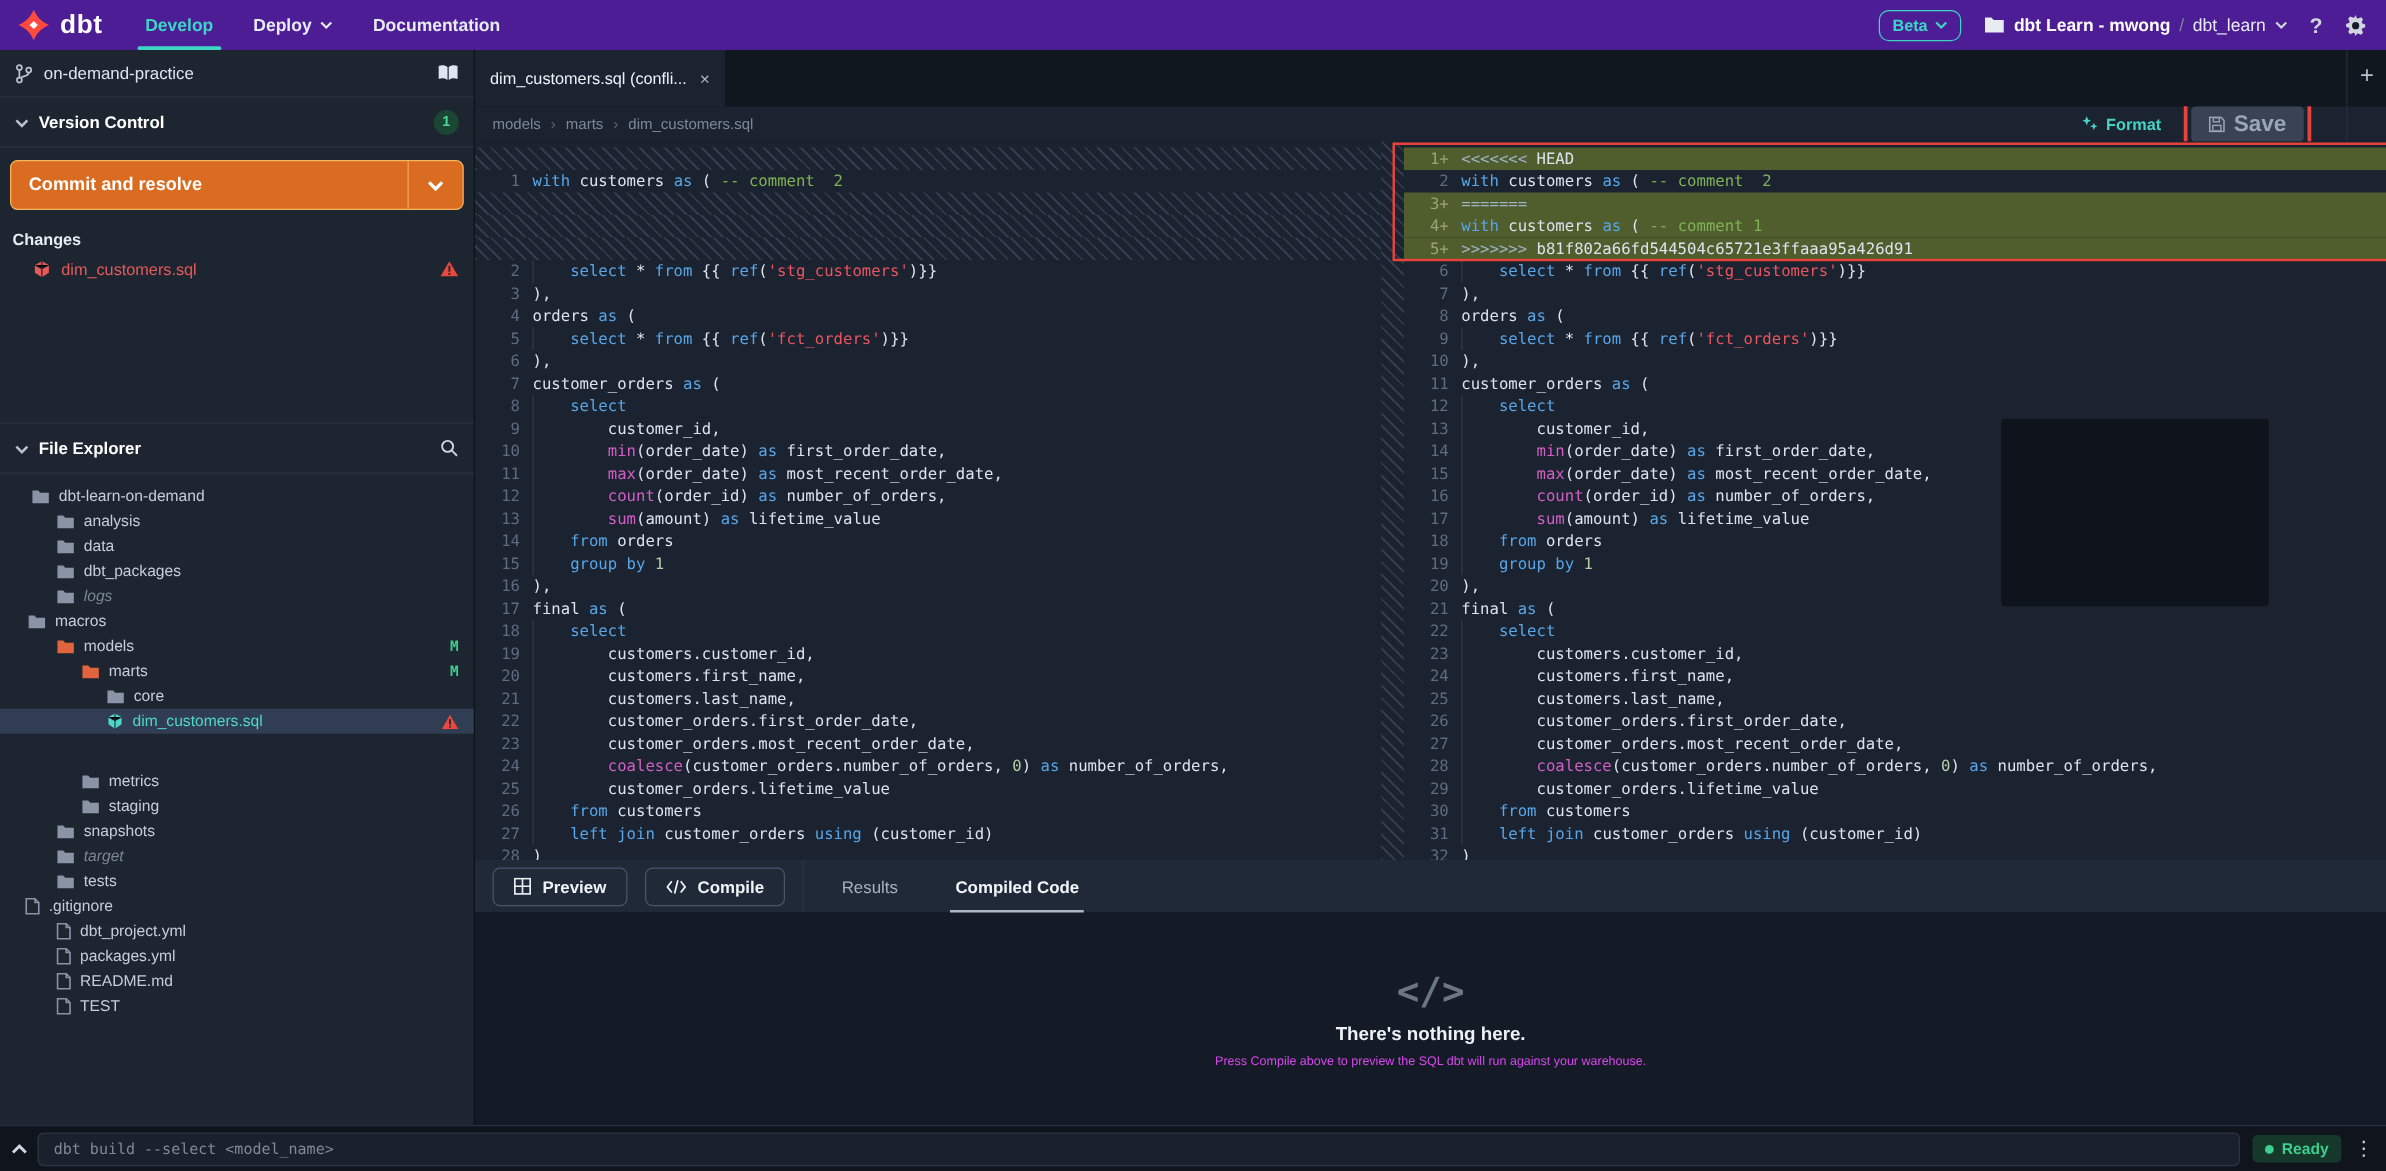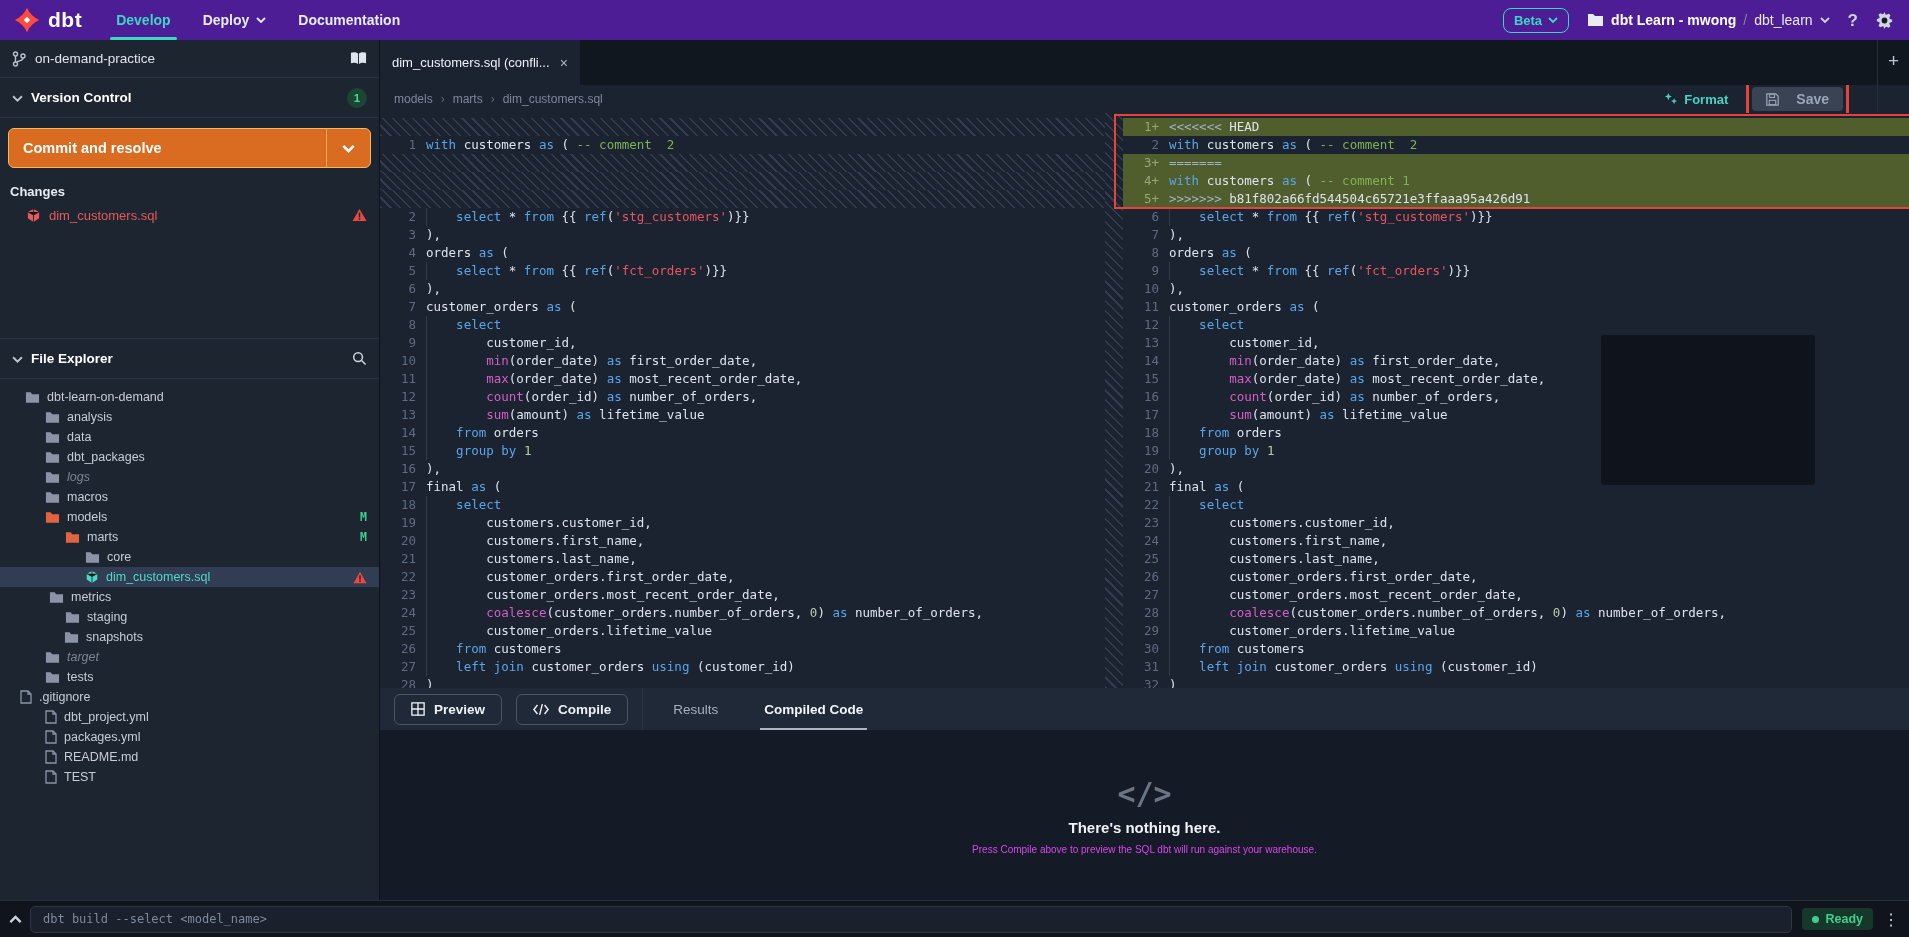--- a/index.html
+++ b/index.html
@@ -67,22 +67,22 @@
     font-size:13px; color:#eef2f7; cursor:pointer; }
   .tab .close { color:#aeb6c2; font-size:14px; cursor:pointer; }
   .plus-strip { position:absolute; right:0; top:0; width:32px; height:648px; border-left:1px solid #262f3d;
     display:flex; justify-content:center; padding-top:10px; color:#b9c2cf; font-size:19px; }
   #crumb-row { height:28px; background:#1b2330; display:flex; align-items:center; padding:0 14px; }
   .crumbs { display:flex; align-items:center; gap:8px; font-size:12px; color:#7e8899; }
   .crumb-sep { color:#5c6675; }
   .crumb-actions { margin-left:auto; display:flex; align-items:center; gap:18px; padding-right:46px; }
   .format-btn { display:flex; align-items:center; gap:6px; color:#45d3c6; font-size:13px; font-weight:bold; cursor:pointer; }
   .save-wrap { border:3px solid #e8433a; padding:3px; border-radius:3px; }
-  .save-btn { display:flex; align-items:center; gap:17px; background:#3a4354; color:#9aa7b8;
-    border-radius:4px; padding:4px 14px; font-size:14px; font-weight:bold; cursor:pointer; }
+  .save-btn { display:flex; align-items:center; gap:7px; background:#3a4354; color:#9aa7b8;
+    border-radius:4px; padding:4px 14px; font-size:18px; font-weight:bold; cursor:pointer; }
 
   
   #code-area { position:relative; height:575px; display:flex; background:#1b2330; overflow:hidden; }
   .pane { position:relative; height:100%; overflow:hidden; padding-top:5px; }
   #pane-left { width:725px; }
   #sash { width:18px; height:100%;
     background:repeating-linear-gradient(45deg,#333c4c 0 1.5px,#1b2330 1.5px 7px); }
   #pane-right { flex:1; }
   .cl { display:flex; height:18px; line-height:18px; font-family:"DejaVu Sans Mono",monospace;
     font-size:12.5px; white-space:pre; }
@@ -292,21 +292,21 @@
         </div>
         <div class="tree-item italic" style="padding-left: 45px;">
           <span>
             <svg class="ic" width="15" height="13" viewBox="0 0 16 13">
               <path d="M1 1h5l1.6 2H15v9H1z" fill="#8a94a6"></path>
             </svg>
           </span>
           <span class="ti-label">logs</span>
           <span class="spacer"></span>
         </div>
-        <div class="tree-item" style="padding-left: 45px;">
+        <div class="tree-item" style="padding-left: 22px;">
           <span>
             <svg class="ic" width="15" height="13" viewBox="0 0 16 13">
               <path d="M1 1h5l1.6 2H15v9H1z" fill="#8a94a6"></path>
             </svg>
           </span>
           <span class="ti-label">macros</span>
           <span class="spacer"></span>
         </div>
         <div class="tree-item" style="padding-left: 45px;">
           <span>
@@ -347,39 +347,39 @@
           <span class="ti-label">dim_customers.sql</span>
           <span class="spacer"></span>
           <span>
             <svg class="ic" width="14" height="13" viewBox="0 0 16 14">
               <path d="M8 .5L15.5 13.5H.5z" fill="#e8483f"></path>
               <rect x="7.2" y="4.5" width="1.6" height="5" fill="#1d2531"></rect>
               <rect x="7.2" y="10.6" width="1.6" height="1.6" fill="#1d2531"></rect>
             </svg>
           </span>
         </div>
-        <div class="tree-item" style="padding-left: 49px;">
+        <div class="tree-item" style="padding-left: 65px; margin-top: 28px;">
           <span>
             <svg class="ic" width="15" height="13" viewBox="0 0 16 13">
               <path d="M1 1h5l1.6 2H15v9H1z" fill="#8a94a6"></path>
             </svg>
           </span>
           <span class="ti-label">metrics</span>
           <span class="spacer"></span>
         </div>
         <div class="tree-item" style="padding-left: 65px;">
           <span>
             <svg class="ic" width="15" height="13" viewBox="0 0 16 13">
               <path d="M1 1h5l1.6 2H15v9H1z" fill="#8a94a6"></path>
             </svg>
           </span>
           <span class="ti-label">staging</span>
           <span class="spacer"></span>
         </div>
-        <div class="tree-item" style="padding-left: 64px;">
+        <div class="tree-item" style="padding-left: 45px;">
           <span>
             <svg class="ic" width="15" height="13" viewBox="0 0 16 13">
               <path d="M1 1h5l1.6 2H15v9H1z" fill="#8a94a6"></path>
             </svg>
           </span>
           <span class="ti-label">snapshots</span>
           <span class="spacer"></span>
         </div>
         <div class="tree-item italic" style="padding-left: 45px;">
           <span>

